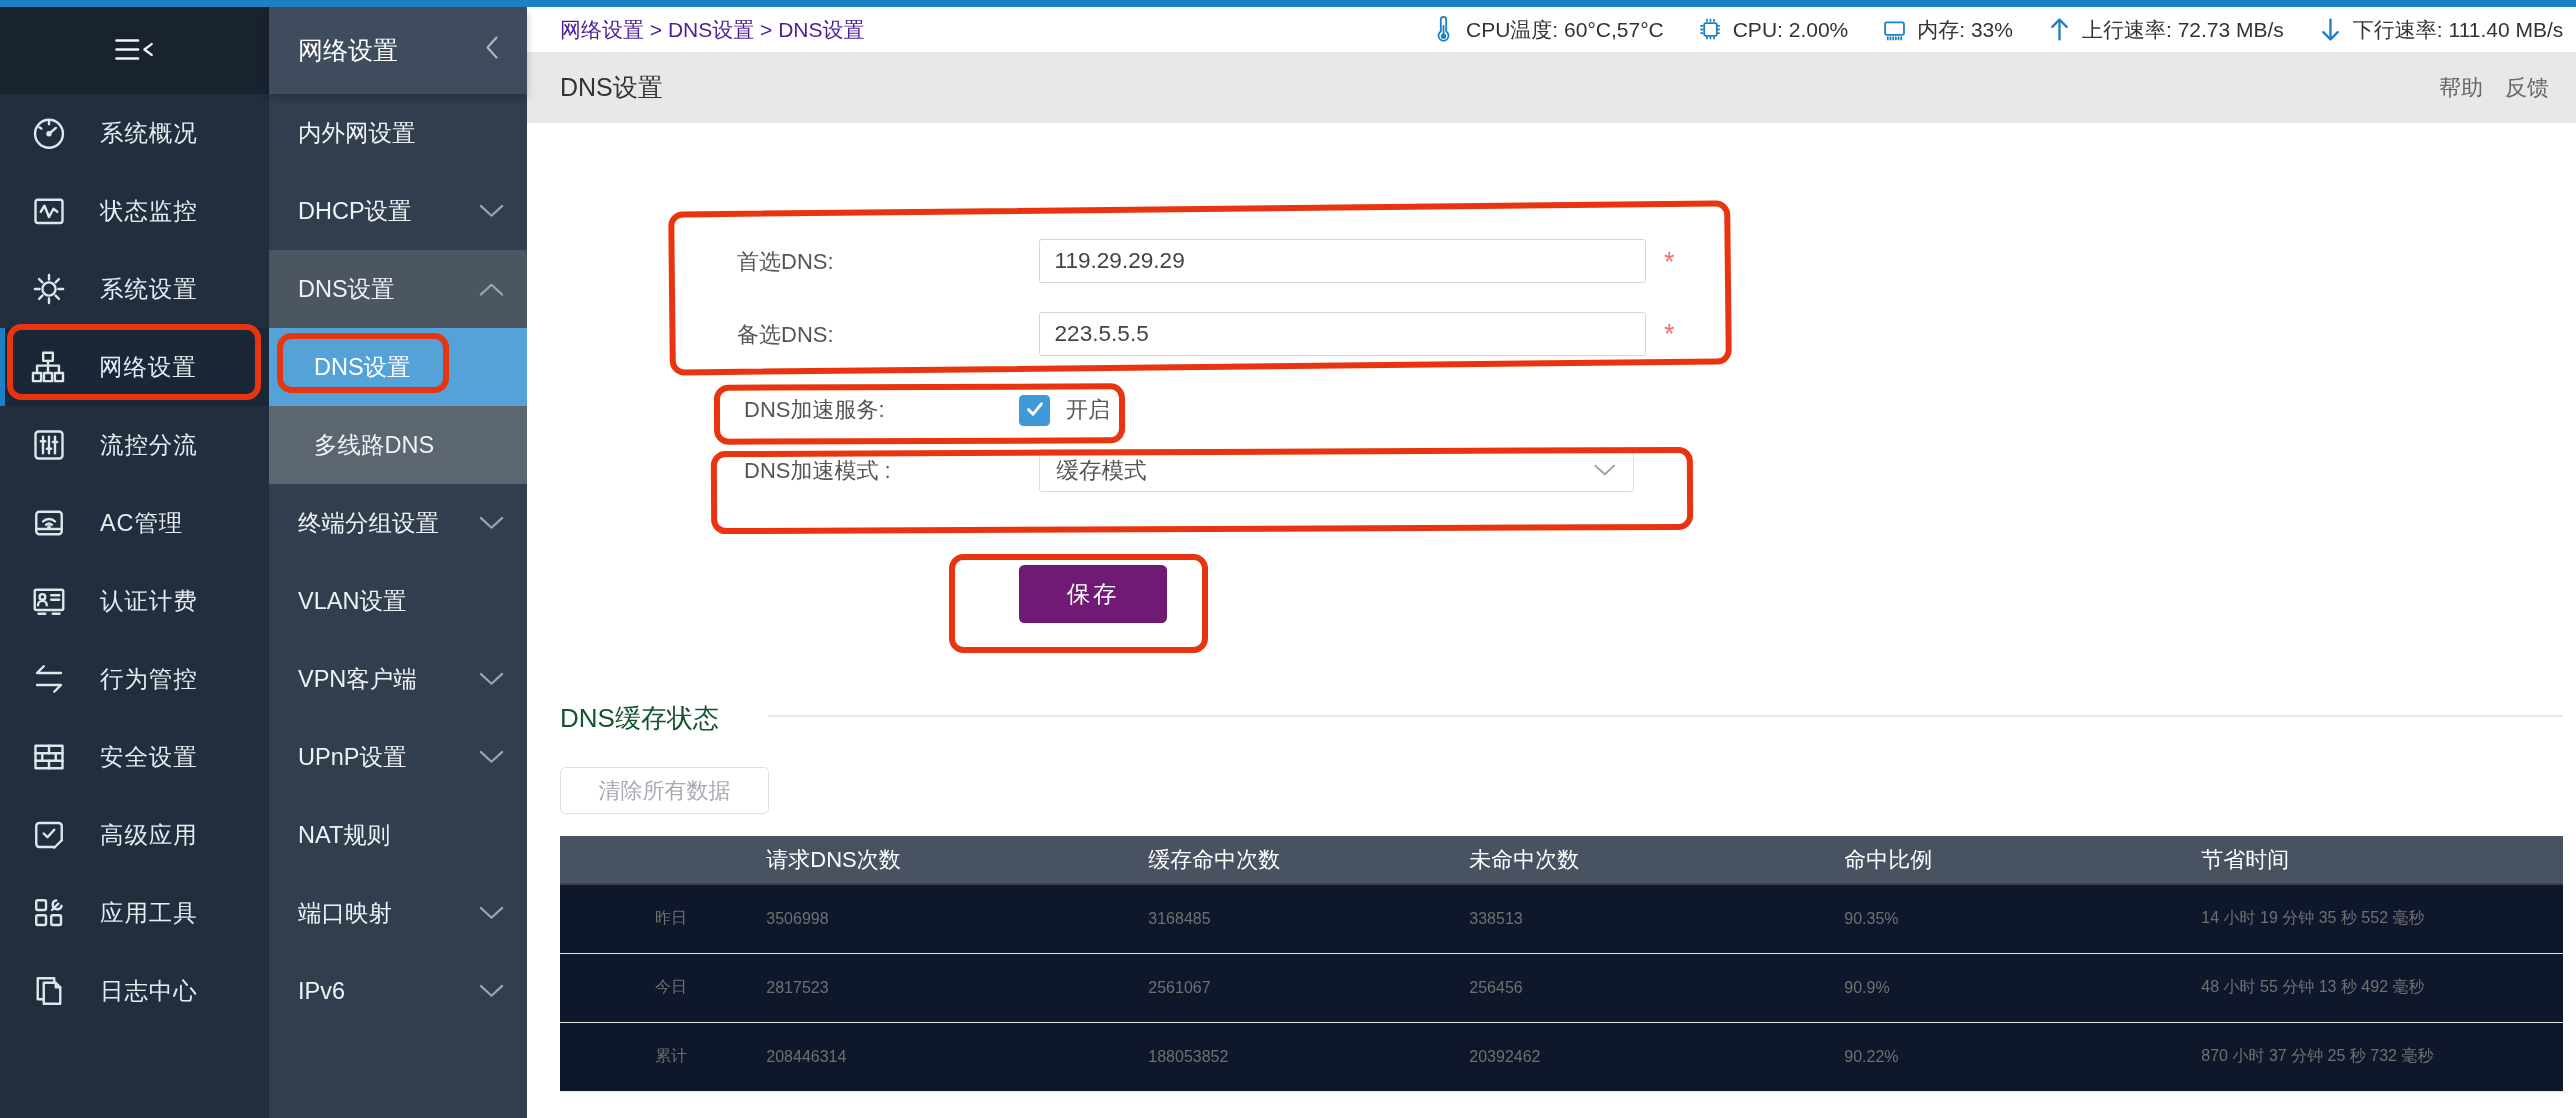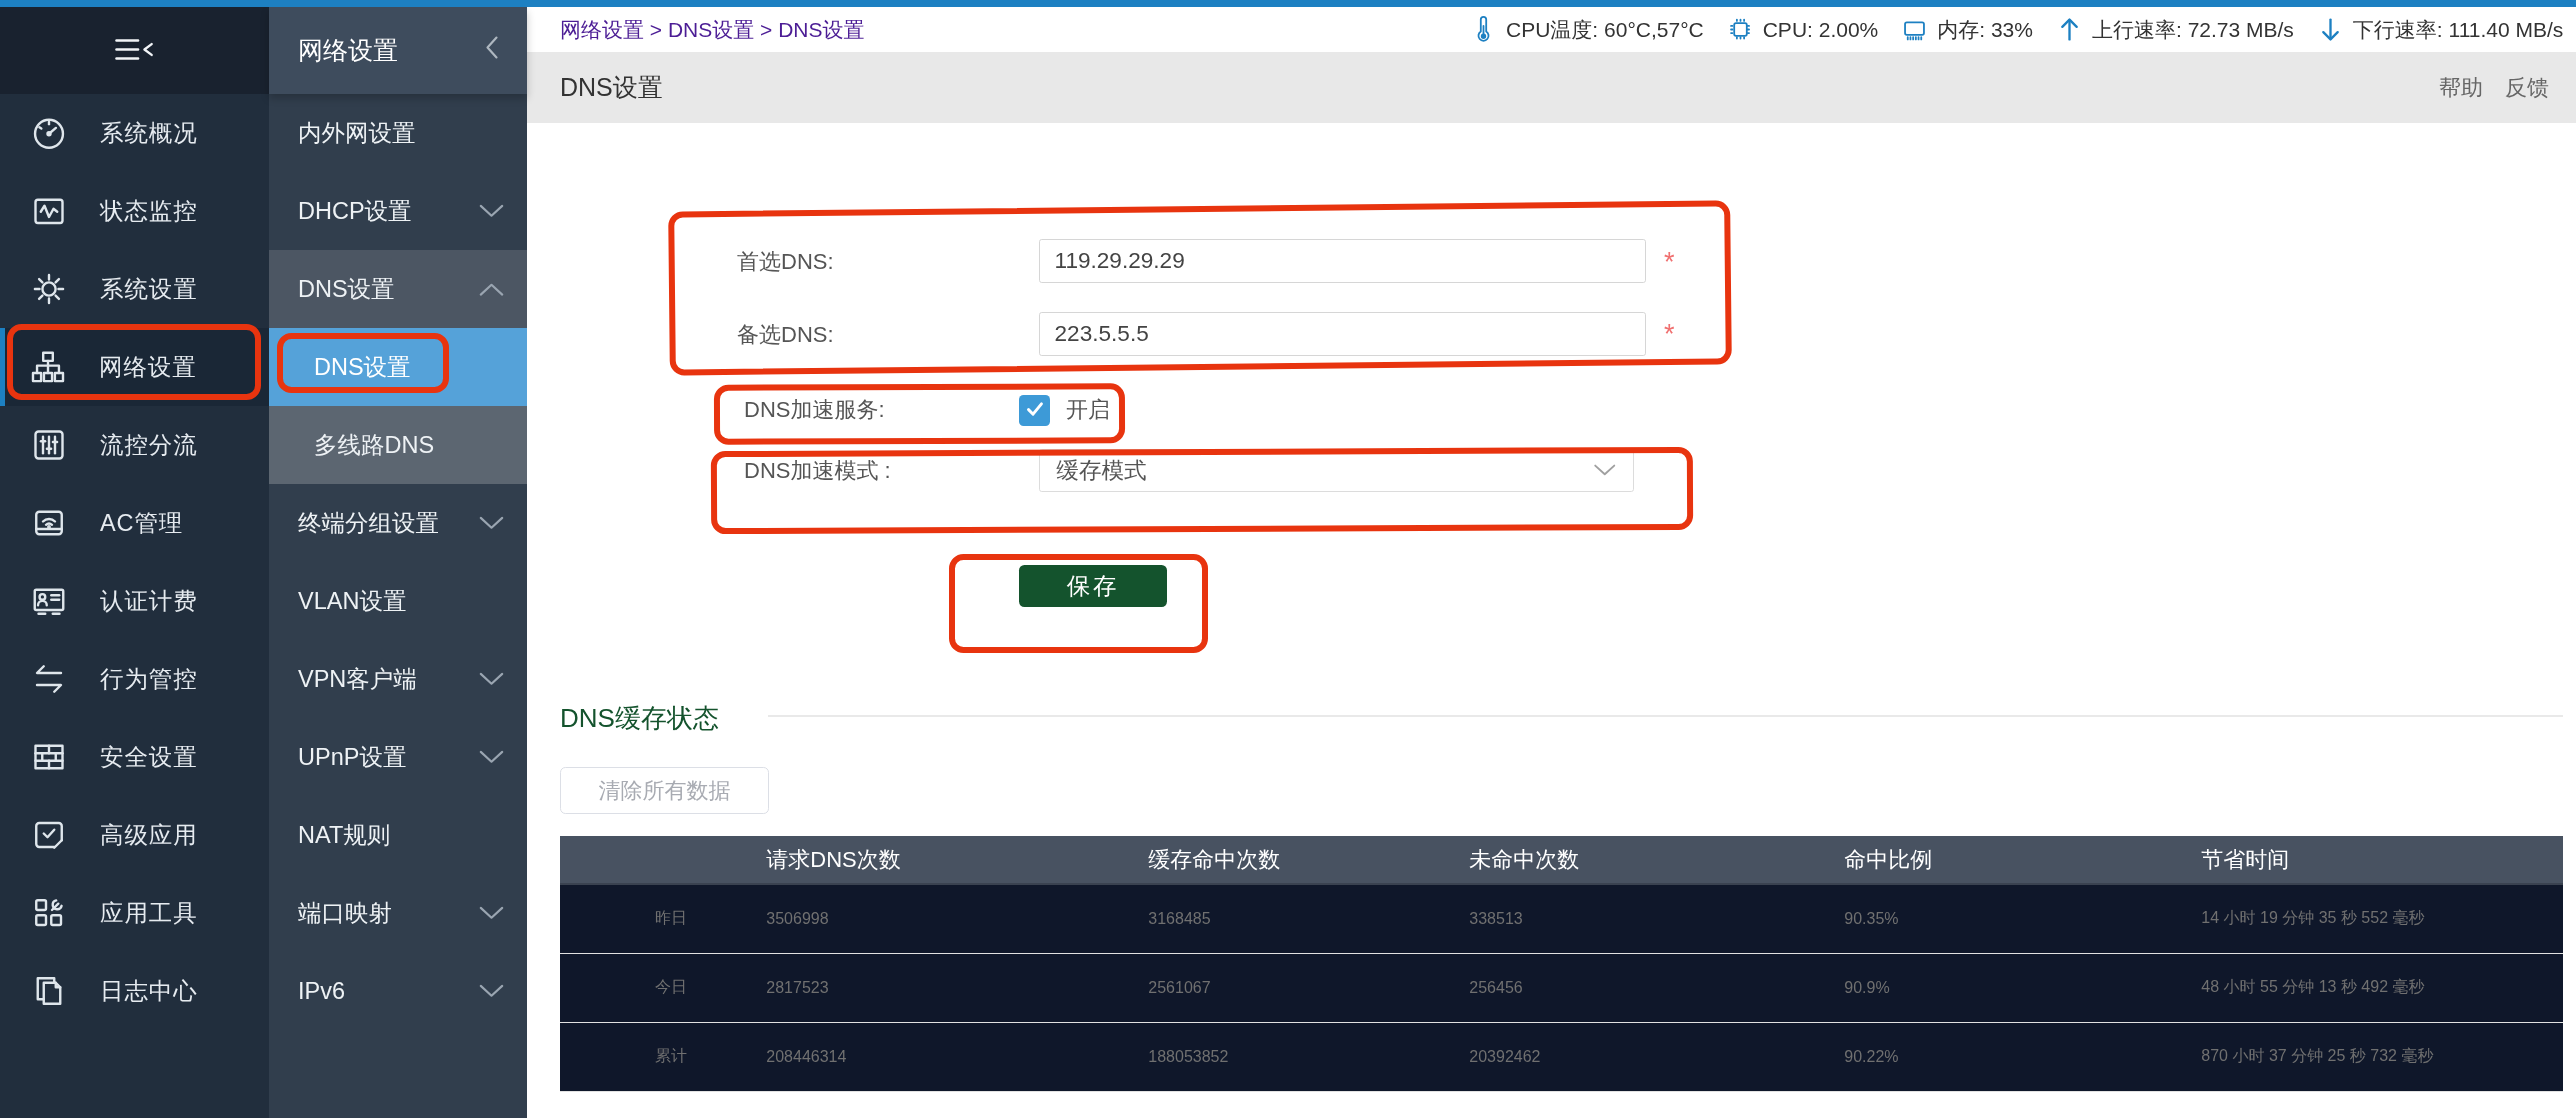--- a/index.html
+++ b/index.html
@@ -32,21 +32,21 @@
   .sub-item .chev svg { width:25px; height:14.5px; display:block; }
   .sub-item.open-parent { background:#4c5663; }
   .sub-item.selected { background:#55a2d9; padding-left:45px; color:#fff; }
   .sub-item.child { background:#5c6671; padding-left:45px; }
 
   
   .content { position:absolute; left:527px; top:7.2px; width:2049px; height:1112px; background:#fff; }
   .breadcrumb-bar { position:absolute; left:0; top:0; width:2049px; height:45px; background:#fff;
     display:flex; align-items:center; justify-content:space-between; padding:0 12.7px 0 33px; }
   .breadcrumb { font-size:21px; color:#4c1d95; }
-  .statusbar { display:flex; align-items:center; gap:23px; }
+  .statusbar { display:flex; align-items:center; gap:33px; }
   .status-item { display:flex; align-items:center; gap:9px; font-size:21px; color:#333; }
   .status-item .sicon { width:27px; height:29px; color:#1d80c2; display:flex; align-items:center; }
   .status-item .sicon svg { width:27px; height:29px; }
 
   .title-bar { position:absolute; left:0; top:45px; width:2049px; height:71px; background:#e8e8e8;
     display:flex; align-items:center; justify-content:space-between; padding:0 27px 0 33px; }
   .page-title { font-size:25px; color:#333; }
   .titlebar-links { display:flex; gap:22px; }
   .titlebar-links span { font-size:22px; color:#666; cursor:pointer; }
 
@@ -57,21 +57,21 @@
     font-family:"Liberation Sans","DejaVu Sans",sans-serif; }
   .star { position:absolute; color:#f07070; font-size:27px; }
   .checkbox { position:absolute; width:31px; height:31px; background:#3d9ad7; border-radius:4.5px;
     display:flex; align-items:center; justify-content:center; cursor:pointer; }
   .checkbox svg { width:22px; height:22px; color:#fff; }
   .selectbox { position:absolute; width:595px; height:43px; border:1.8px solid #dcdcdc; border-radius:2.7px;
     background:#fff; display:flex; align-items:center; justify-content:space-between;
     padding:0 16.3px; font-size:22.6px; color:#555; cursor:pointer; }
   .selectbox .chev { width:23.5px; height:12.7px; color:#a0a0a0; }
   .selectbox .chev svg { width:23.5px; height:12.7px; display:block; }
-  .save-btn { position:absolute; left:492px; top:558px; width:148px; height:42px; background:#14532d;
+  .save-btn { position:absolute; left:492px; top:558px; width:148px; height:58px; background:#701a75;
     border:none; border-radius:5.4px; color:#fff; font-size:23.5px; letter-spacing:2.7px; cursor:pointer;
     font-family:"Liberation Sans","DejaVu Sans",sans-serif; }
 
   
   .section-title { position:absolute; left:33px; top:694px; font-size:26px; color:#14532d; }
   .section-divider { position:absolute; left:241px; top:708px; width:1795px; height:1.8px; background:#e9e9e9; }
   .clear-btn { position:absolute; left:33px; top:760px; width:209px; height:47px; background:#fff;
     border:1.8px solid #dcdfe6; border-radius:5.4px; color:#a8abb2; font-size:22px; cursor:pointer;
     font-family:"Liberation Sans","DejaVu Sans",sans-serif; }
 

